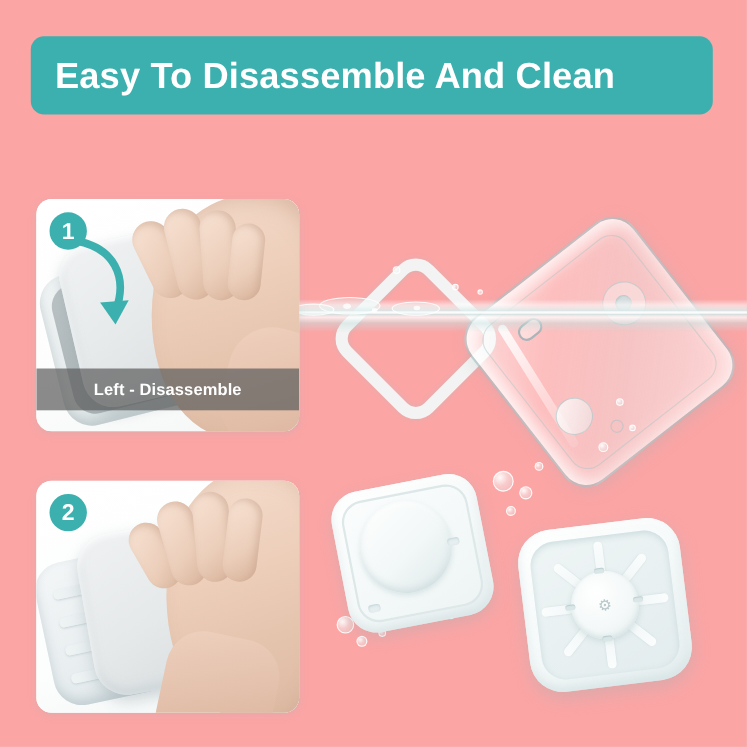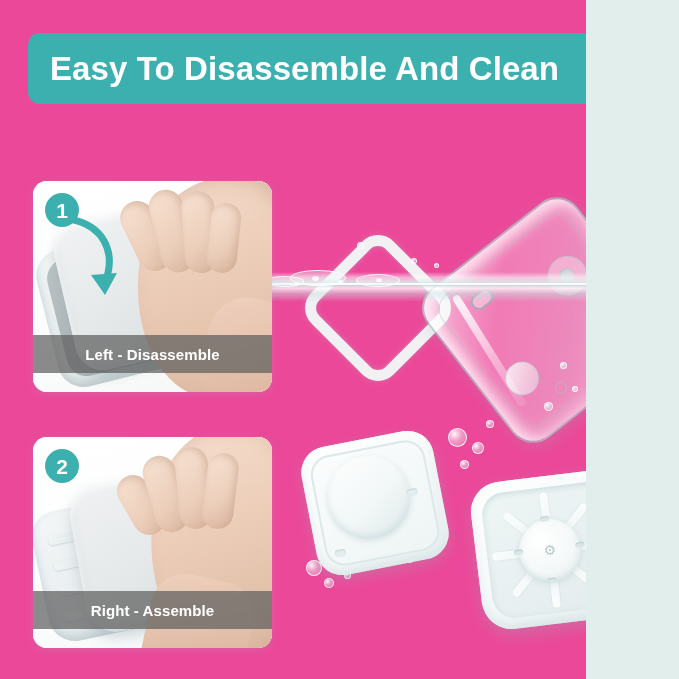--- a/index.html
+++ b/index.html
@@ -12,23 +12,23 @@
 
   body {
     background: #e2eeec;
     font-family: "Liberation Sans", sans-serif;
     position: relative;
   }
 
   #stage {
     position: absolute;
     left: 0; top: 0;
-    width: 586px;
+    width: 679px;
     height: 679px;
-    background: #ec4899;
+    background: #fca5a5;
     overflow: hidden;
   }
 
   
   #header-banner {
     position: absolute;
     left: 28px;
     top: 33px;
     width: 620px;
     height: 71px;
@@ -617,18 +617,15 @@
         <div class="photo2-lid-dot"></div>
       </div>
       <div class="photo2-hand"></div>
       <div class="finger" style="left:92px; top:36px; width:32px; height:64px; transform:rotate(-30deg);"></div>
       <div class="finger" style="left:116px; top:18px; width:33px; height:78px; transform:rotate(-16deg);"></div>
       <div class="finger" style="left:144px; top:10px; width:33px; height:82px; transform:rotate(-5deg);"></div>
       <div class="finger" style="left:172px; top:16px; width:31px; height:76px; transform:rotate(7deg);"></div>
       <div class="photo2-forearm"></div>
     </div>
     <div class="step-badge">2</div>
-    <div class="step-caption">
-      <span class="step-caption-text">Right - Assemble</span>
-    </div>
   </div>
 
 </div>
 
 </body></html>

